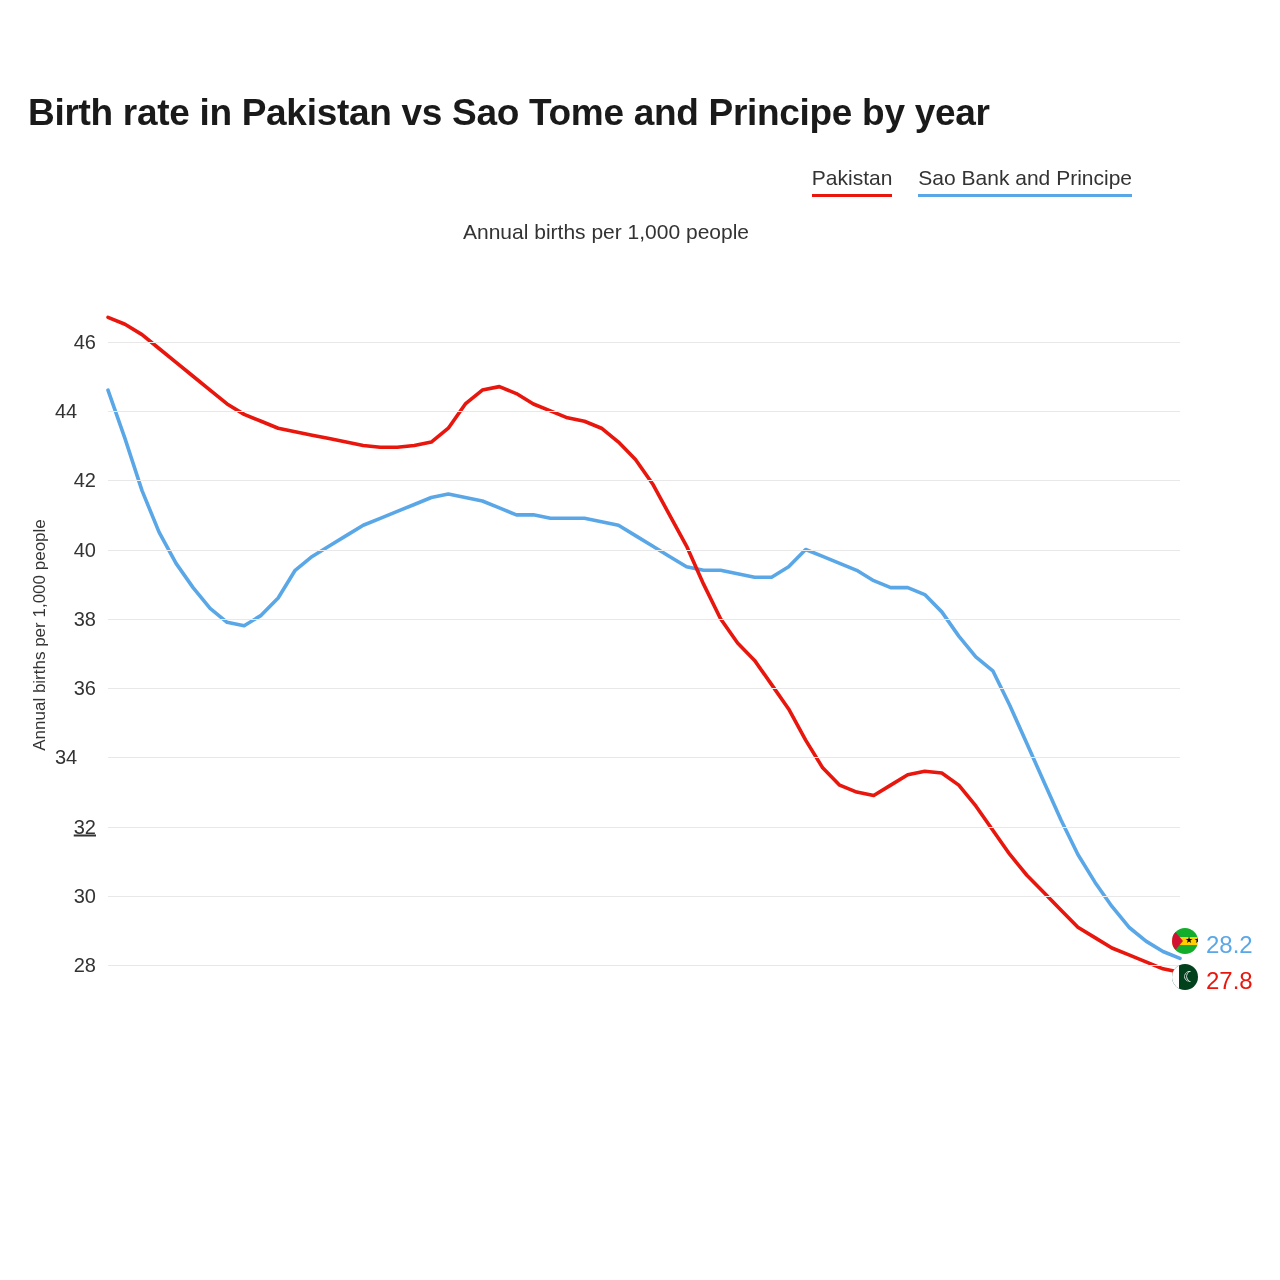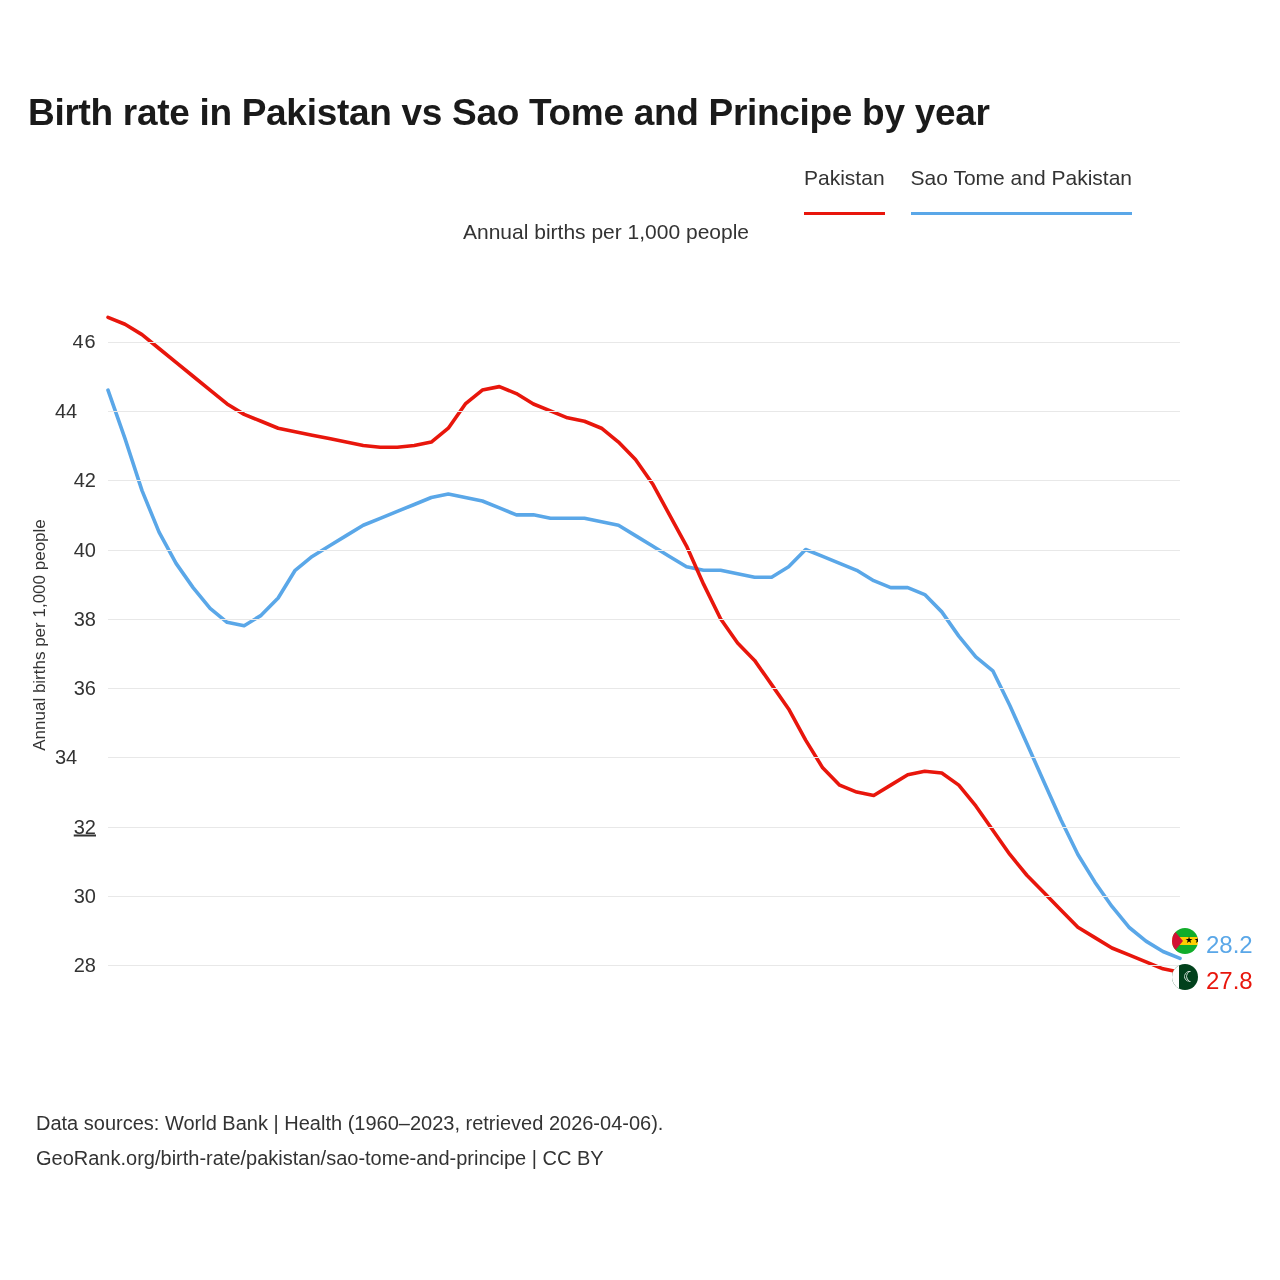--- a/index.html
+++ b/index.html
@@ -33,21 +33,21 @@
     position: absolute;
     right: 28px;
     top: 166px;
     display: flex;
     gap: 26px;
     align-items: flex-start;
   }
   .legend-item {
     font-size: 21px;
     color: #333;
-    padding-bottom: 23px;
+    padding-bottom: 5px;
     line-height: 1.1;
   }
   .legend-item.pakistan {
     border-bottom: 3px solid #e8160c;
   }
   .legend-item.stp {
     border-bottom: 3px solid #5aa7e8;
   }
   .subtitle {
     position: absolute;
@@ -169,21 +169,21 @@
 </style>
 </head>
 <body>
 
 <div class="page">
 
   <div class="chart-title">Birth rate in Pakistan vs Sao Tome and Principe by year</div>
 
   <div class="legend">
     <div class="legend-item pakistan">Pakistan</div>
-    <div class="legend-item stp">Sao Tome and Pakistan</div>
+    <div class="legend-item stp">Sao Bank and Principe</div>
   </div>
 
   <div class="subtitle">Annual births per 1,000 people</div>
 
 
   <div class="y-axis-title">
     <span class="y-axis-title-inner">Annual births per 1,000 people</span>
   </div>
 
   <div class="plot" id="plot">
@@ -203,37 +203,33 @@
       <div class="ytick" style="top: 388.119px;">36</div>
       <div class="gridline" style="top: 318.812px;"></div>
       <div class="ytick" style="top: 318.812px;">38</div>
       <div class="gridline" style="top: 249.505px;"></div>
       <div class="ytick" style="top: 249.505px;">40</div>
       <div class="gridline" style="top: 180.198px;"></div>
       <div class="ytick" style="top: 180.198px;">42</div>
       <div class="gridline" style="top: 110.891px;"></div>
       <div class="ytick" style="top: 110.891px; text-align: center;">44</div>
       <div class="gridline" style="top: 41.5842px;"></div>
-      <div class="ytick" style="top: 41.5842px; font-family: Liberation Mono, monospace;">46</div>
+      <div class="ytick" style="top: 41.5842px;">46</div>
     </div>
 
   <div class="flag stp">
     <div class="flag-stp-bg">
       <div class="flag-stp-tri"></div>
       <div class="flag-stp-stars">★★</div>
     </div>
   </div>
   <div class="flag pak">
     <div class="flag-pak-bg">
       <div class="flag-pak-white"></div>
       <div class="flag-pak-moon">☾</div>
     </div>
   </div>
 
   <div class="end-label stp">28.2</div>
   <div class="end-label pak">27.8</div>
 
-  <div class="footer">
-    <div>Data sources: World Bank | Health (1960–2023, retrieved 2026-04-06).</div>
-    <div>GeoRank.org/birth-rate/pakistan/sao-tome-and-principe | CC BY</div>
-  </div>
 
 </div>
 
 </body></html>

